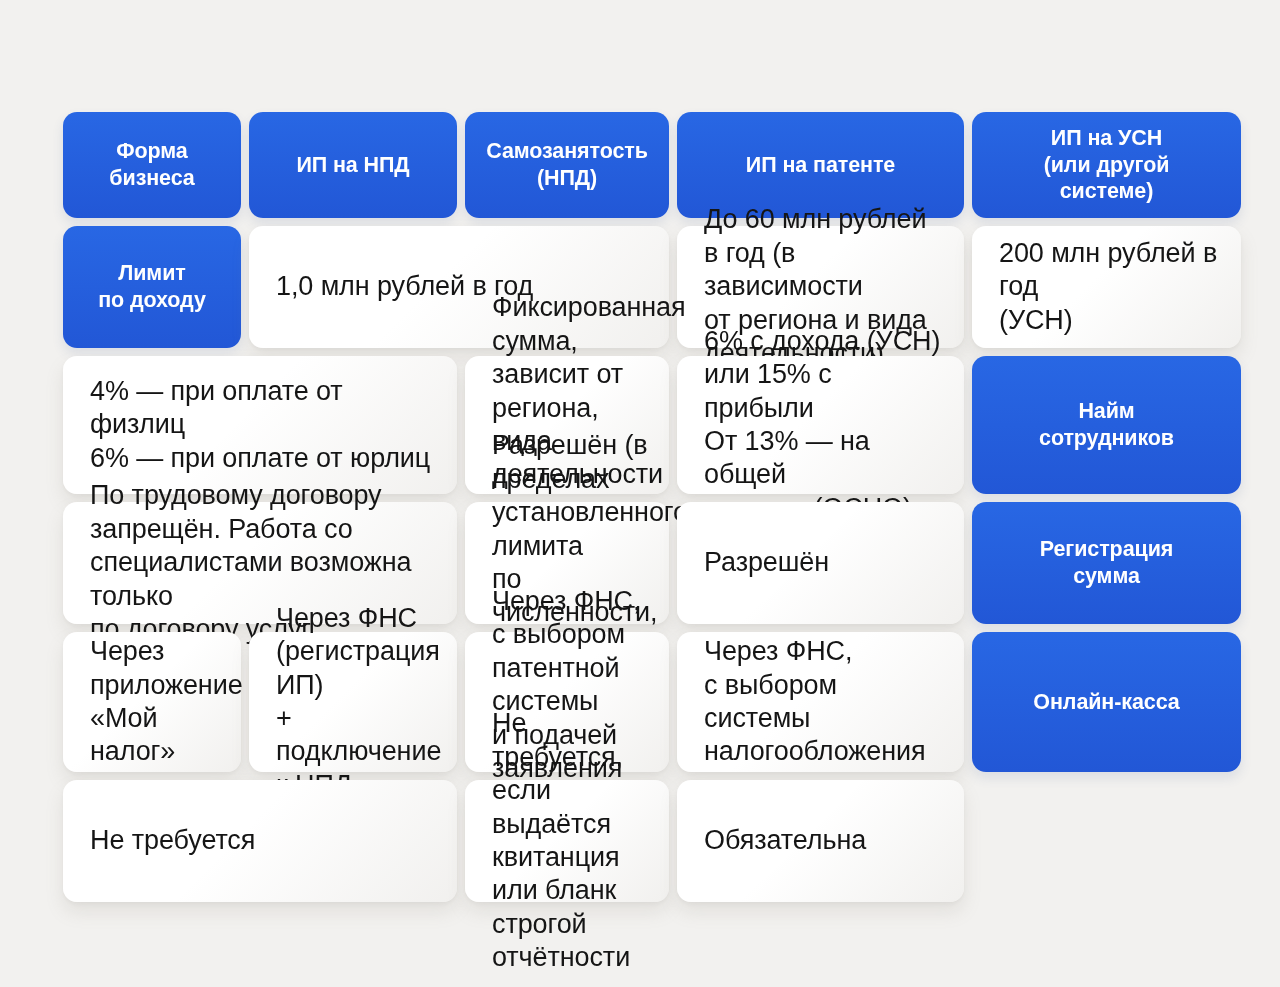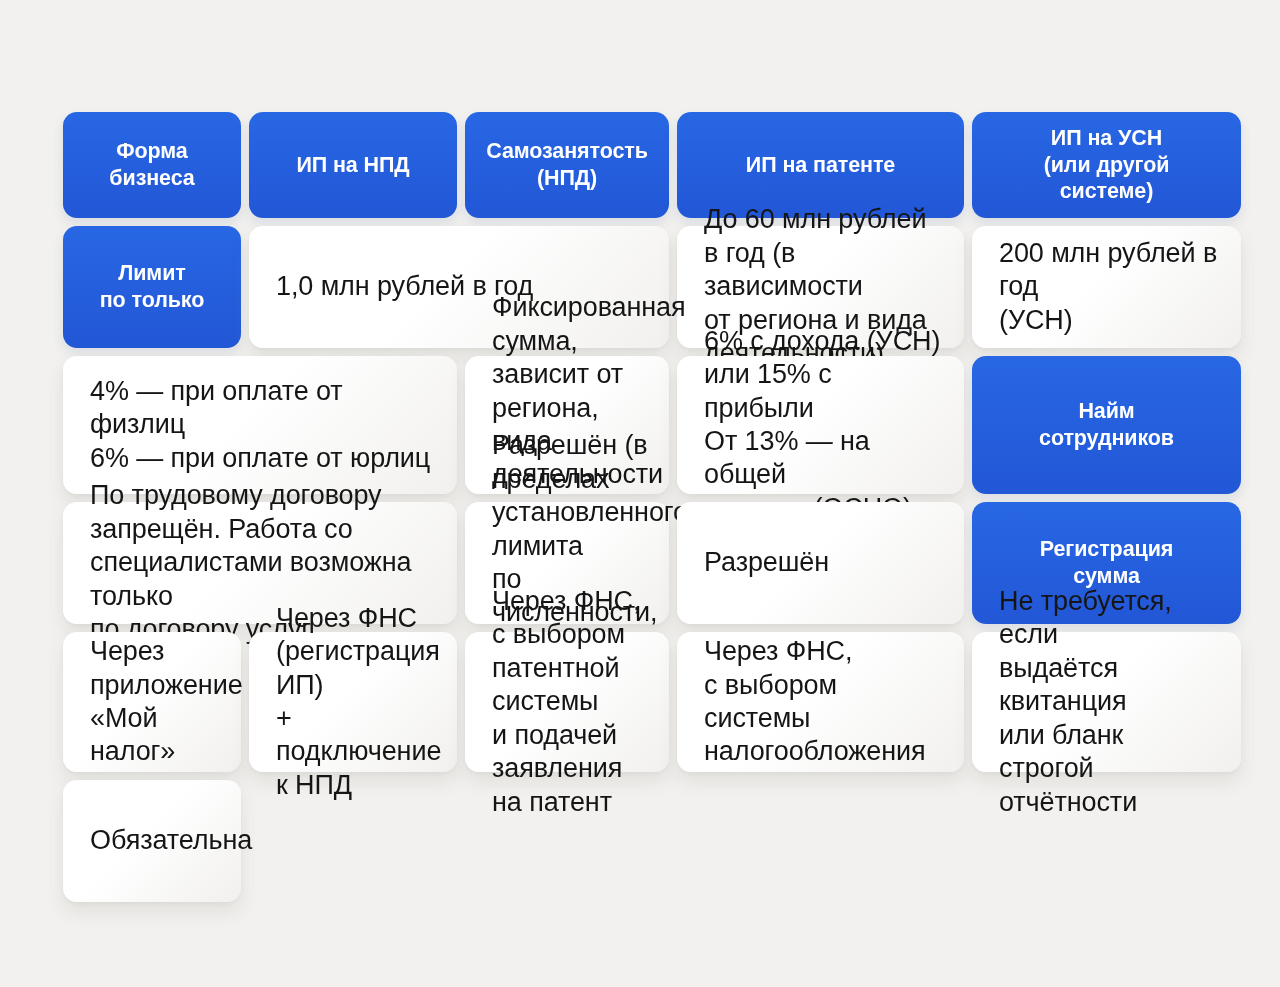--- a/index.html
+++ b/index.html
@@ -56,21 +56,21 @@
 бизнеса</div>
   <div class="cell blue">ИП на НПД</div>
   <div class="cell blue">Самозанятость
 (НПД)</div>
   <div class="cell blue">ИП на патенте</div>
   <div class="cell blue">ИП на УСН
 (или другой
 системе)</div>
 
   <div class="cell blue">Лимит
-по только</div>
+по доходу</div>
   <div class="cell white span2">1,0 млн рублей в год</div>
   <div class="cell white">До 60 млн рублей
 в год (в зависимости
 от региона и вида
 деятельности)</div>
   <div class="cell white">200 млн рублей в год
 (УСН)</div>
 
   <div class="cell white span2">4% — при оплате от физлиц
 6% — при оплате от юрлиц</div>
@@ -105,19 +105,21 @@
 + подключение
 к НПД</div>
   <div class="cell white">Через ФНС, с выбором
 патентной системы
 и подачей заявления
 на патент</div>
   <div class="cell white">Через ФНС,
 с выбором системы
 налогообложения</div>
 
+  <div class="cell blue">Онлайн-касса</div>
+  <div class="cell white span2">Не требуется</div>
   <div class="cell white">Не требуется, если
 выдаётся квитанция
 или бланк строгой
 отчётности</div>
   <div class="cell white">Обязательна</div>
 
 </div>
 
 </body></html>

